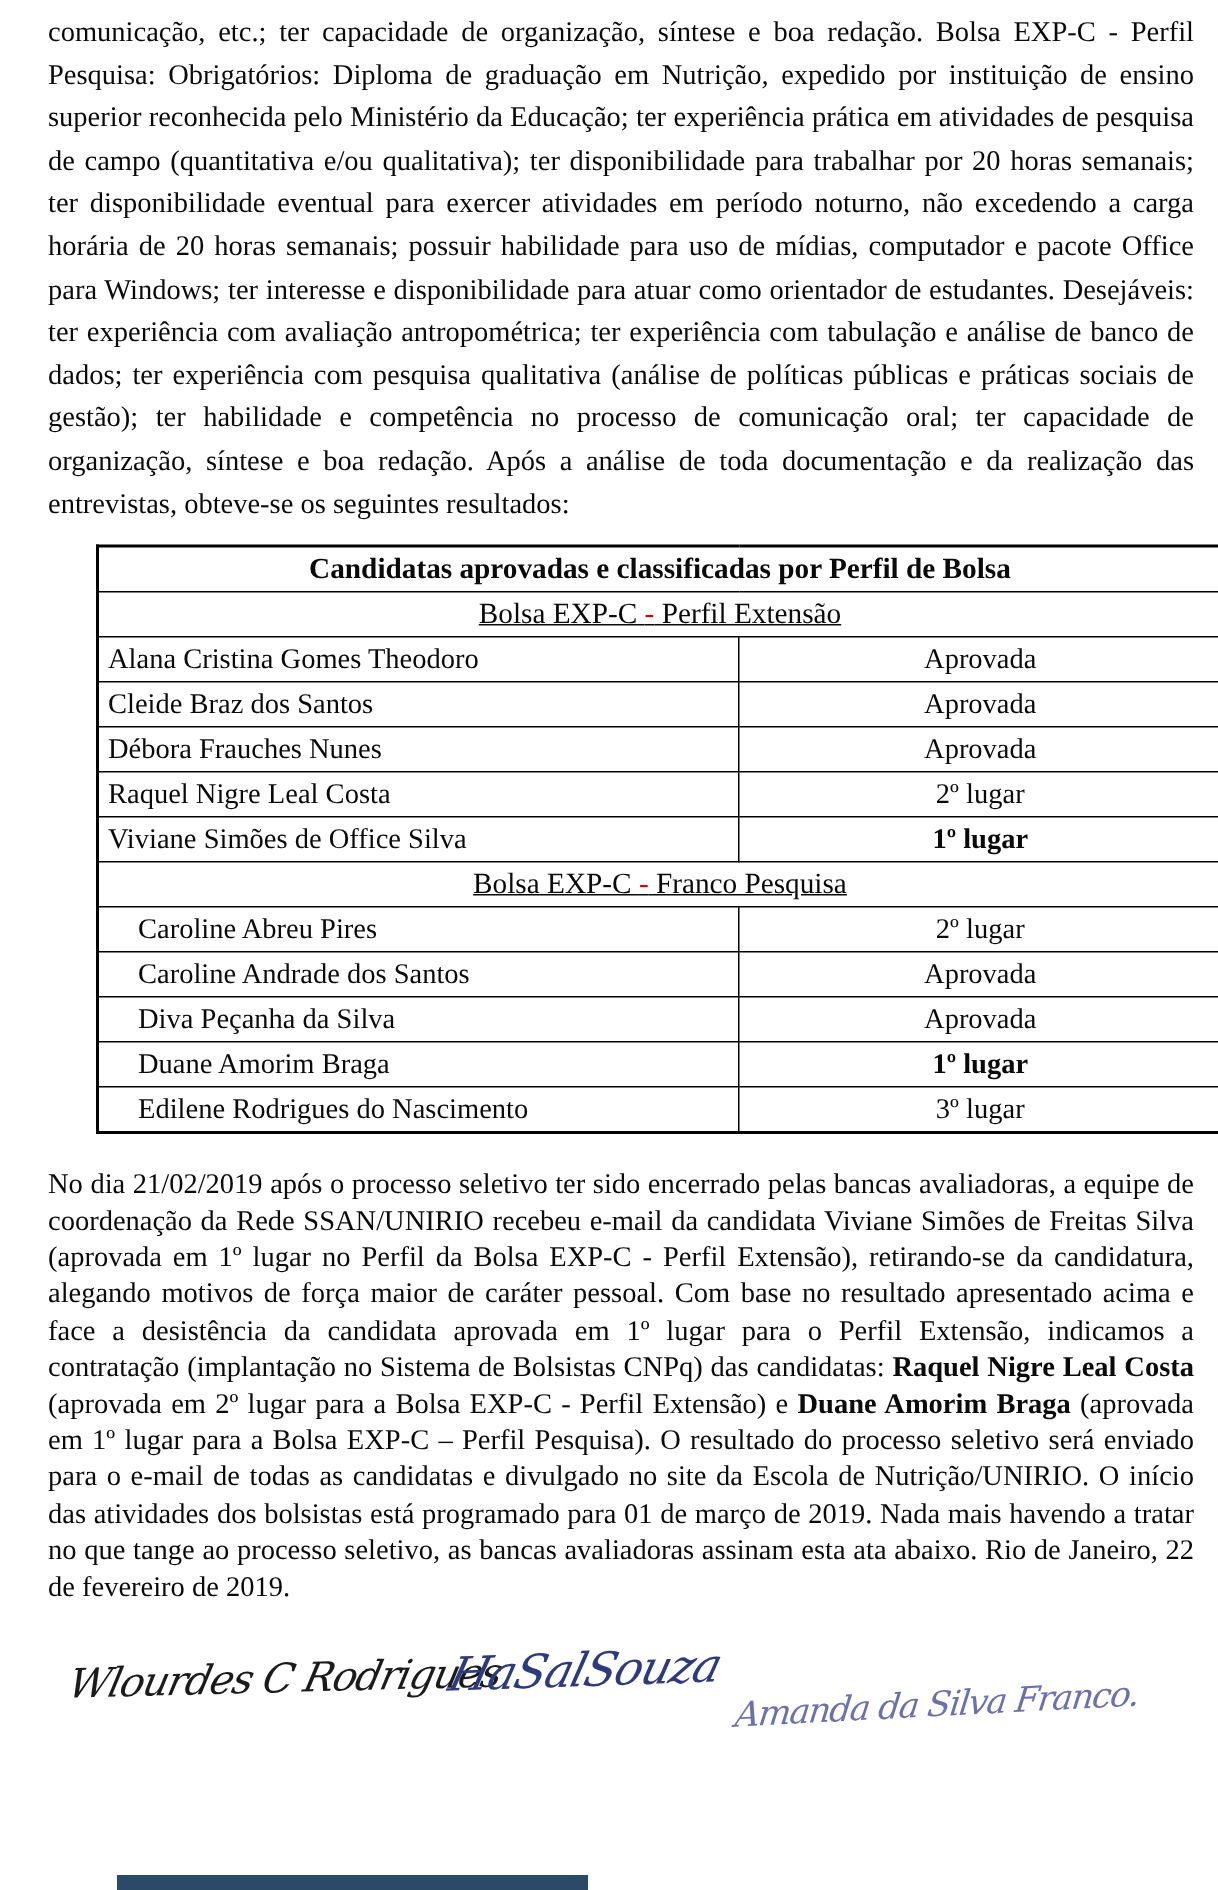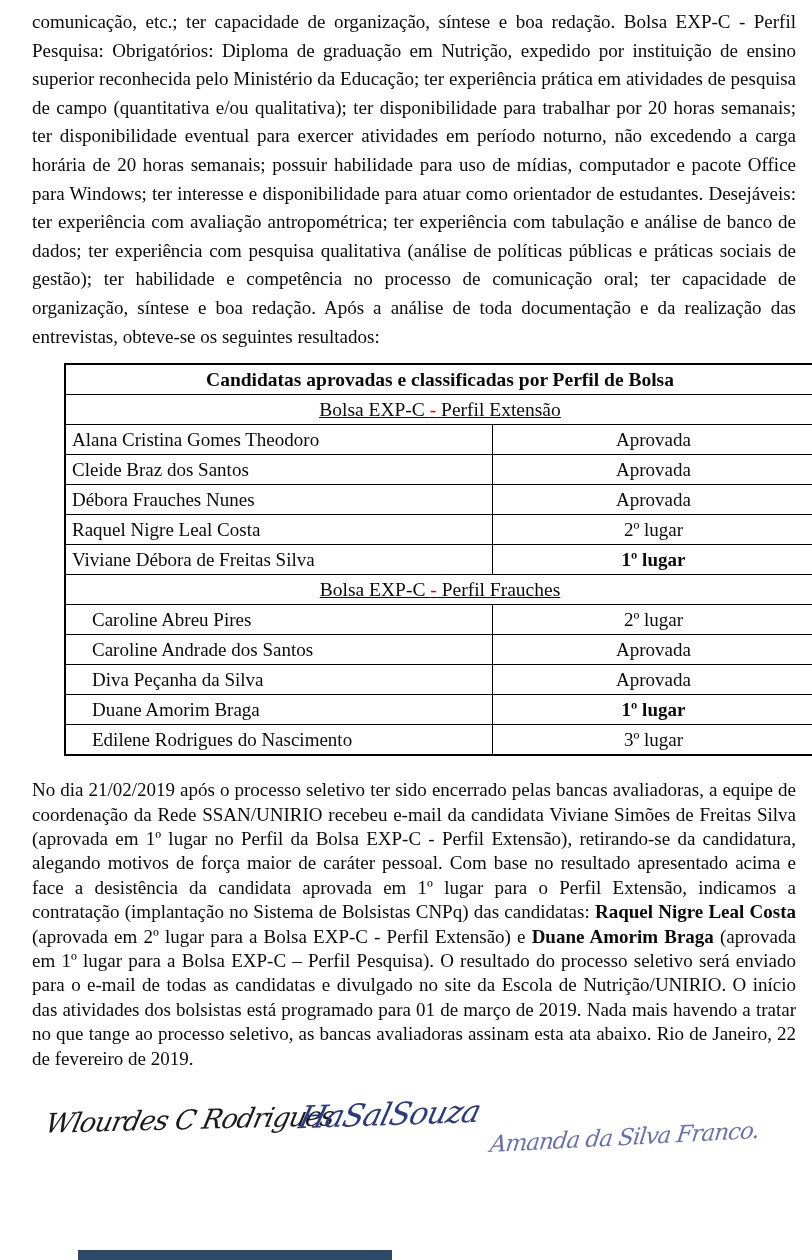--- a/index.html
+++ b/index.html
@@ -116,25 +116,25 @@
           </tr>
           <tr>
             <td class="t-name">Débora Frauches Nunes</td>
             <td class="t-res">Aprovada</td>
           </tr>
           <tr>
             <td class="t-name">Raquel Nigre Leal Costa</td>
             <td class="t-res">2º lugar</td>
           </tr>
           <tr>
-            <td class="t-name">Viviane Débora de Freitas Silva</td>
+            <td class="t-name">Viviane Simões de Office Silva</td>
             <td class="t-res b">1º lugar</td>
           </tr>
           <tr>
-            <td colspan="2" class="t-sec"><span>Bolsa EXP-C </span><span style="color: rgb(224, 0, 0);">-</span><span> Perfil Frauches</span></td>
+            <td colspan="2" class="t-sec"><span>Bolsa EXP-C </span><span style="color: rgb(224, 0, 0);">-</span><span> Franco Pesquisa</span></td>
           </tr>
           <tr>
             <td class="t-name ind">Caroline Abreu Pires</td>
             <td class="t-res">2º lugar</td>
           </tr>
           <tr>
             <td class="t-name ind">Caroline Andrade dos Santos</td>
             <td class="t-res">Aprovada</td>
           </tr>
           <tr>

